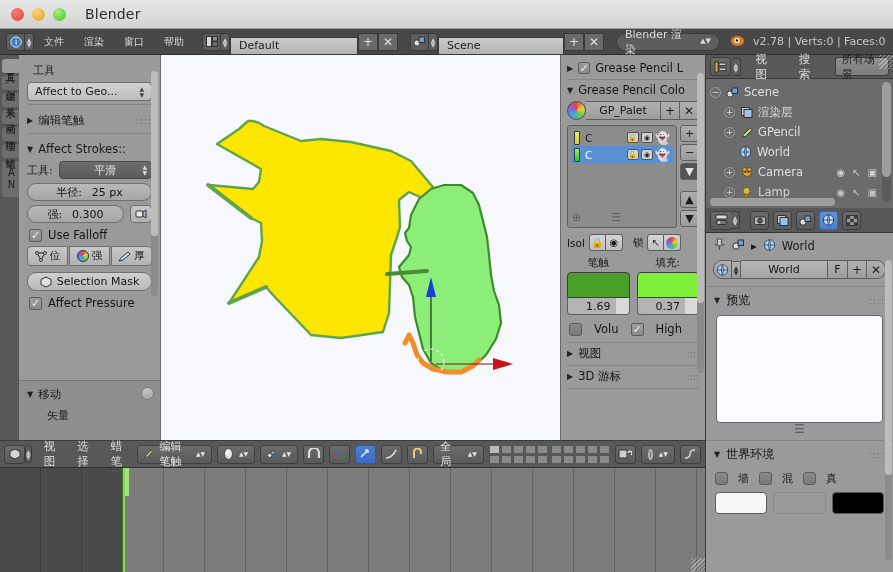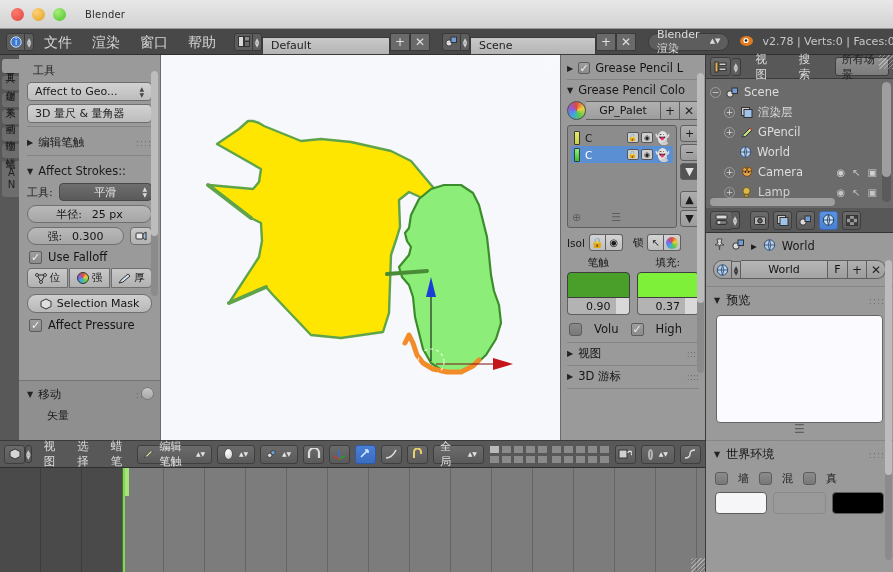--- a/index.html
+++ b/index.html
@@ -17,42 +17,42 @@
     background: linear-gradient(#e8e8e8, #d2d2d2);
     border-bottom: 1px solid #9a9a9a;
     display:flex; align-items:center;
   }
   .tl-dots { display:flex; gap:8px; margin-left:11px; }
   .dot { width:13px; height:13px; border-radius:50%; }
   .dot.red    { background: radial-gradient(circle at 35% 30%, #ff7a70, #e0443a); }
   .dot.yellow { background: radial-gradient(circle at 35% 30%, #ffd177, #e0a020); }
   .dot.green  { background: radial-gradient(circle at 35% 30%, #a8f07a, #47c028); }
   .tl-title {
-    margin-left:19px; font-size:10px; color:#2d2d2d; letter-spacing:.2px;
+    margin-left:19px; font-size:14px; color:#2d2d2d; letter-spacing:.2px;
   }
 
   
   .topbar {
     position:absolute; left:0; top:29px; width:893px; height:26px;
     background:#484848; border-bottom:1px solid #2f2f2f;
     display:flex; align-items:center; gap:0px; padding-left:6px;
   }
   .tb-group { display:flex; align-items:center; }
   .spin {
     width:9px; height:18px; background:#5d5d5d; border:1px solid #3a3a3a;
     border-left:none; border-radius:0 3px 3px 0;
     display:flex; flex-direction:column; align-items:center; justify-content:center;
     line-height:5px; font-size:6px; color:#ccc;
   }
   .editor-ico {
     width:19px;height:18px;border:1px solid #3a3a3a;border-radius:3px 0 0 3px;
     background:#5d5d5d; display:flex;align-items:center;justify-content:center;
   }
   .menu-item {
-    font-size:14px; color:#d6d6d6; padding:0 10px; line-height:26px; white-space:nowrap;
+    font-size:10px; color:#d6d6d6; padding:0 10px; line-height:26px; white-space:nowrap;
   }
   .datafield {
     height:18px; background:linear-gradient(#c9c9c9,#b4b4b4); border:1px solid #3a3a3a;
     color:#1d1d1d; font-size:11px; display:flex; align-items:center; padding:0 8px;
     min-width:120px;
     margin-top:8px;
   }
   .sqbtn {
     width:20px;height:18px;background:#6a6a6a;border:1px solid #3a3a3a;
     display:flex;align-items:center;justify-content:center;color:#e0e0e0;font-size:12px;
@@ -442,23 +442,20 @@
     </div>
 
     <div class="toolshelf">
       <div class="ts-label">工具</div>
       <div class="ts-btn">
         <span>Affect to Geo...</span>
         <span class="arr">
             <span>▲</span>
             <span>▼</span>
           </span>
-      </div>
-      <div class="ts-btn">
-        <span>3D 量尺 &amp; 量角器</span>
       </div>
 
       <div class="divline"></div>
       <div class="ts-sec">
         <span class="tri">▶</span>
         <span>编辑笔触</span>
         <span class="dots">::::</span>
       </div>
 
       <div class="divline"></div>
@@ -648,21 +645,21 @@
         <span class="iso-b" style="border-radius:0 3px 3px 0;border-left:none;padding:0;">
           <span style="width:12px;height:12px;border-radius:50%;background:conic-gradient(#e04a3c,#e8d13c,#5ecb4a,#3ca8e0,#8a5ee0,#e04a3c);"></span>
         </span>
       </span>
     </div>
 
     <div class="colcols">
       <div class="colcol">
         <div class="col-lbl">笔触</div>
         <div class="col-sw" style="background:#4a9e2a;"></div>
-        <div class="col-val">0.90</div>
+        <div class="col-val">1.69</div>
       </div>
       <div class="colcol">
         <div class="col-lbl">填充:</div>
         <div class="col-sw" style="background:#7ef03a;"></div>
         <div class="col-val">0.37</div>
       </div>
     </div>
 
     <div class="twochk">
       <span class="rchk"></span>

